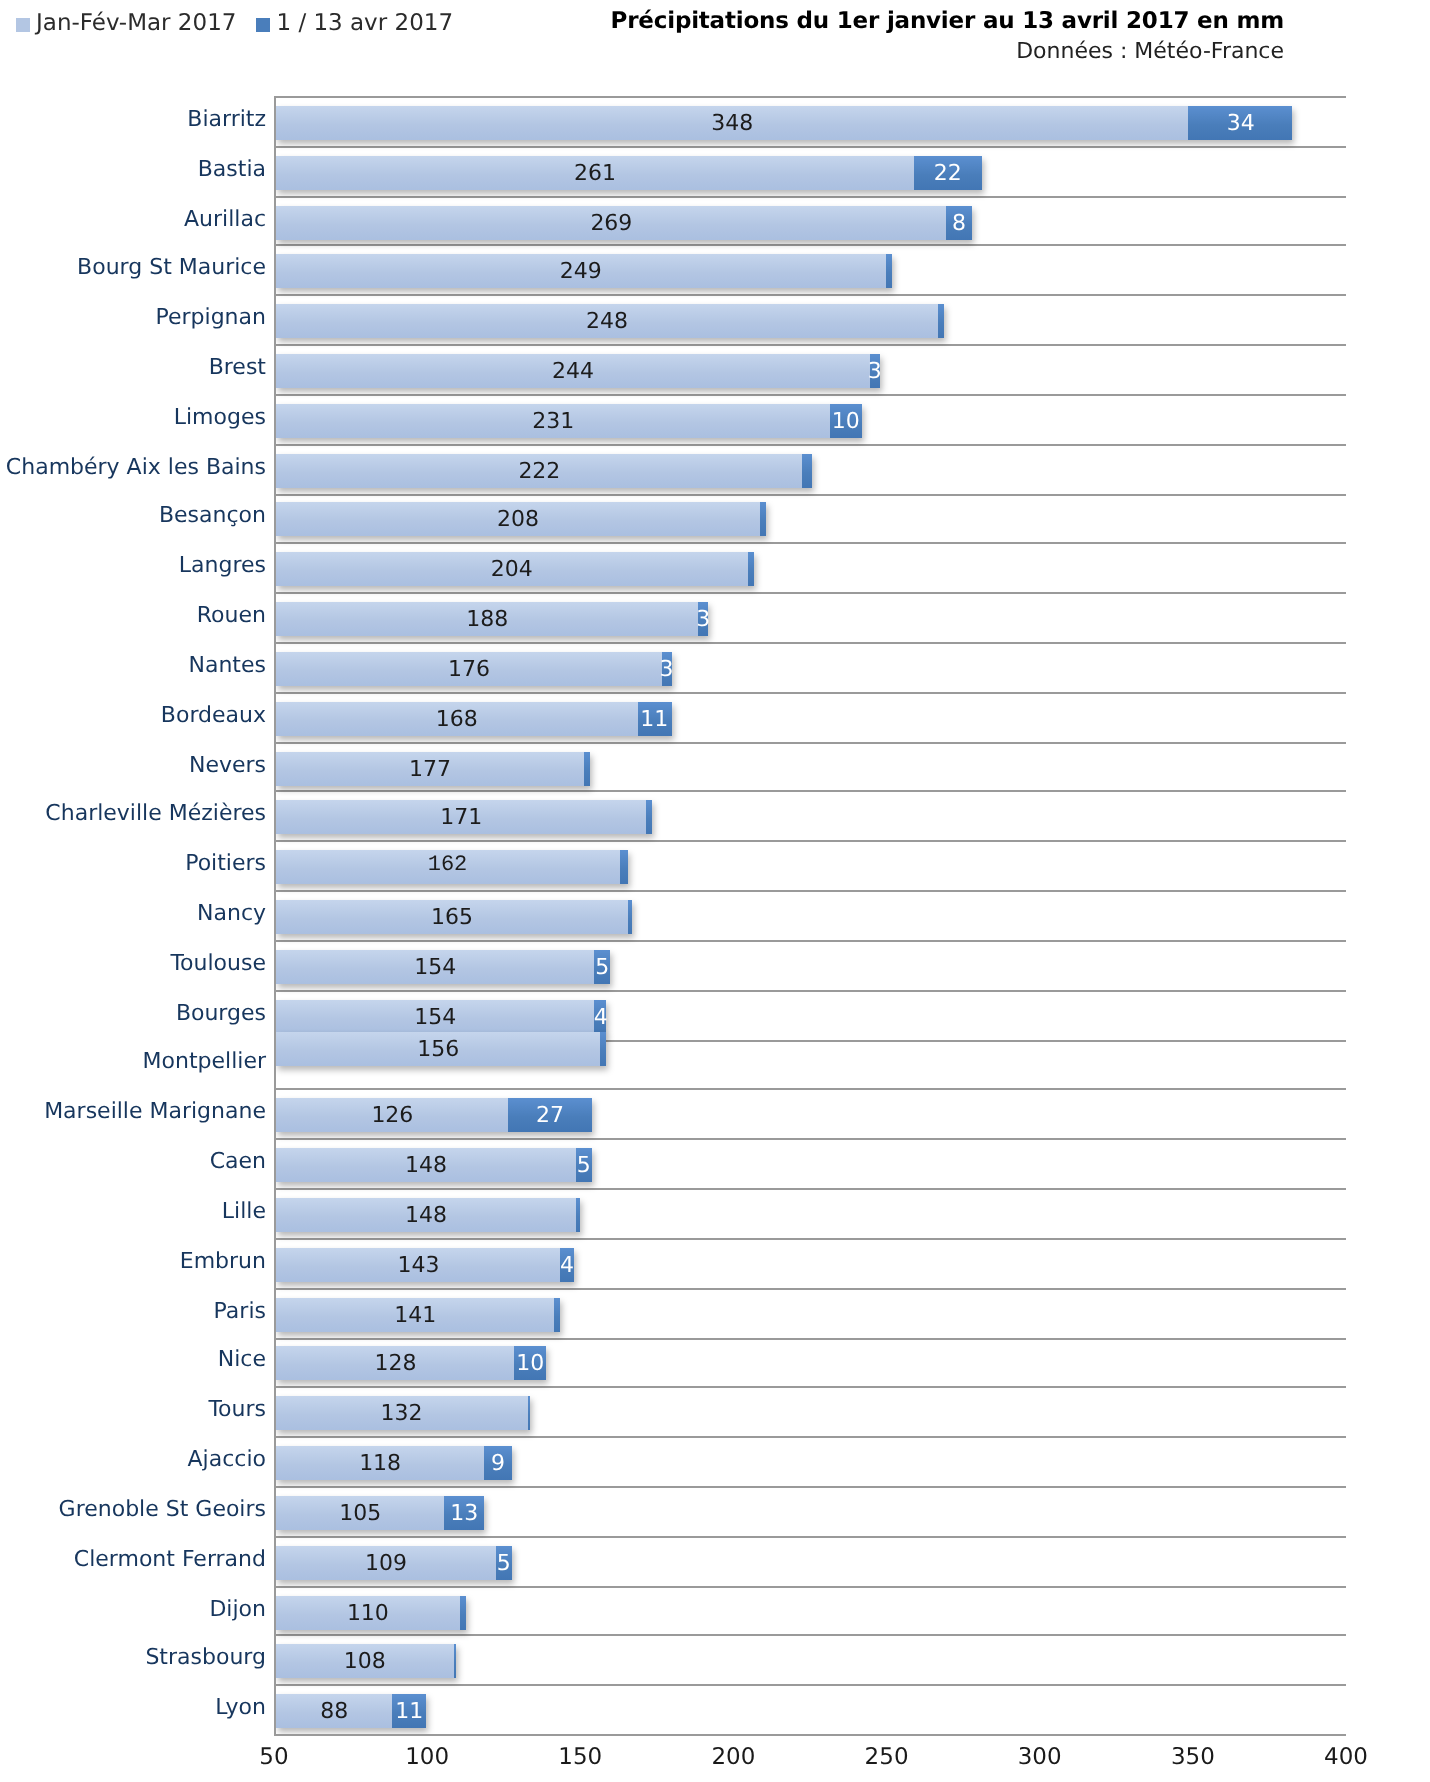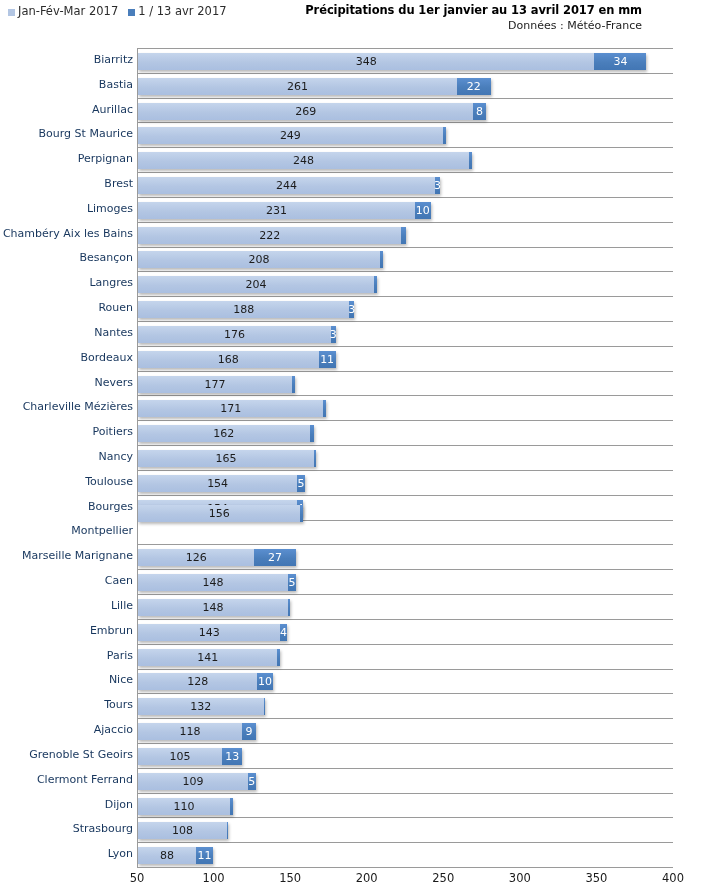--- a/index.html
+++ b/index.html
@@ -345,21 +345,21 @@
           <span class="seg-label">177</span>
         </div>
         <div class="seg seg-2" style="width: 3.06286px;"></div>
       </div>
       <div class="bar-row" style="top: 351.39px;">
         <div class="seg seg-1" style="width: 185.303px;">
           <span class="seg-label">171</span>
         </div>
         <div class="seg seg-2" style="width: 3.06286px;"></div>
       </div>
-      <div class="bar-row" style="top: 376.21px;">
+      <div class="bar-row" style="top: 376.21px; font-family: Liberation Mono, monospace;">
         <div class="seg seg-1" style="width: 171.52px;">
           <span class="seg-label">162</span>
         </div>
         <div class="seg seg-2" style="width: 4.59429px;"></div>
       </div>
       <div class="bar-row" style="top: 401.03px;">
         <div class="seg seg-1" style="width: 176.114px;">
           <span class="seg-label">165</span>
         </div>
         <div class="seg seg-2" style="width: 1.53143px;"></div>
@@ -373,21 +373,21 @@
         </div>
       </div>
       <div class="bar-row" style="top: 450.67px;">
         <div class="seg seg-1" style="width: 159.269px;">
           <span class="seg-label">154</span>
         </div>
         <div class="seg seg-2" style="width: 6.12571px;">
           <span class="seg-label">4</span>
         </div>
       </div>
-      <div class="bar-row" style="top: 456px;">
+      <div class="bar-row" style="top: 467px;">
         <div class="seg seg-1" style="width: 162.331px;">
           <span class="seg-label">156</span>
         </div>
         <div class="seg seg-2" style="width: 3.06286px;"></div>
       </div>
       <div class="bar-row" style="top: 500.31px;">
         <div class="seg seg-1" style="width: 116.389px;">
           <span class="seg-label">126</span>
         </div>
         <div class="seg seg-2" style="width: 41.3486px;">

